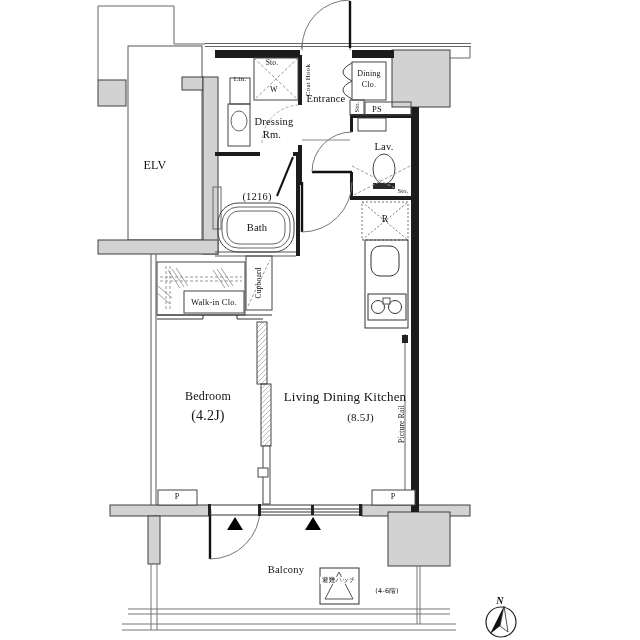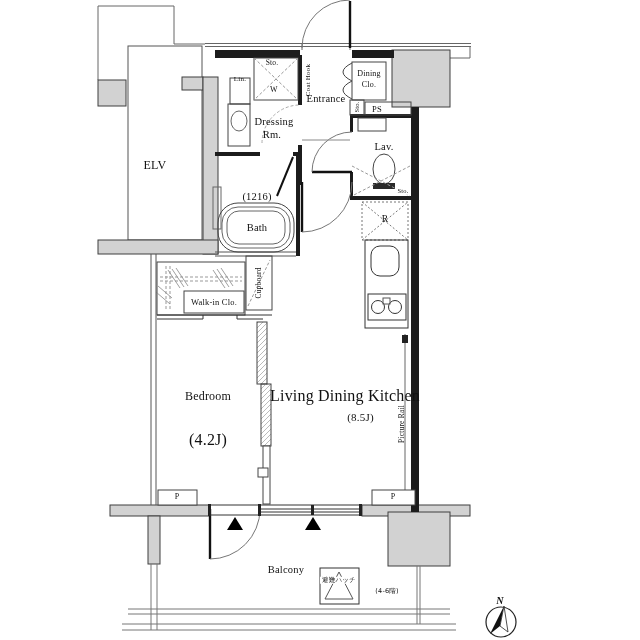--- a/index.html
+++ b/index.html
@@ -193,22 +193,22 @@
   <div class="lbl" style="left:274px;top:122px;font-size:10.5px;">Dressing</div>
   <div class="lbl" style="left:272px;top:135px;font-size:10.5px;">Rm.</div>
   <div class="lbl" style="left:257px;top:185px;font-size:10.5px;margin-top:43px;">Bath</div>
   <div class="lbl" style="left:257px;top:197px;font-size:10.5px;">(1216)</div>
   <div class="lbl" style="left:384px;top:147px;font-size:10.5px;">Lav.</div>
   <div class="lbl boxed" style="left:403px;top:191px;font-size:6.5px;">Sto.</div>
   <div class="lbl" style="left:385px;top:220px;font-size:9.5px;">R</div>
   <div class="lbl" style="left:214px;top:302px;font-size:8.5px;">Walk-in Clo.</div>
   <div class="lbl v" style="left:259px;top:283px;font-size:7.5px;">Cupboard</div>
   <div class="lbl" style="left:208px;top:396px;font-size:12px;">Bedroom</div>
-  <div class="lbl" style="left:208px;top:416px;font-size:16px;margin-top:24px;">(4.2J)</div>
-  <div class="lbl" style="left:345px;top:396px;font-size:16px;">Living Dining Kitchen</div>
+  <div class="lbl" style="left:208px;top:416px;font-size:14px;">(4.2J)</div>
+  <div class="lbl" style="left:345px;top:396px;font-size:13px;">Living Dining Kitchen</div>
   <div class="lbl" style="left:344px;top:417px;font-size:11px;padding-left:33px;">(8.5J)</div>
   <div class="lbl v" style="left:402px;top:424px;font-size:7.5px;">Picture Rail</div>
   <div class="lbl" style="left:177px;top:497px;font-size:8px;">P</div>
   <div class="lbl" style="left:393px;top:497px;font-size:8px;">P</div>
   <div class="lbl" style="left:286px;top:570px;font-size:10.5px;">Balcony</div>
   <div class="lbl boxed" style="left:339px;top:580px;font-size:6.5px;font-family:'DejaVu Sans',sans-serif;">避難ハッチ</div>
   <div class="lbl boxed" style="left:339px;top:591px;font-size:6.5px;font-family:'DejaVu Sans',sans-serif;margin-left:48px;">(4-6階)</div>
   <div class="lbl north" style="left:500px;top:601px;font-size:10px;">N</div>
 </div>
 

